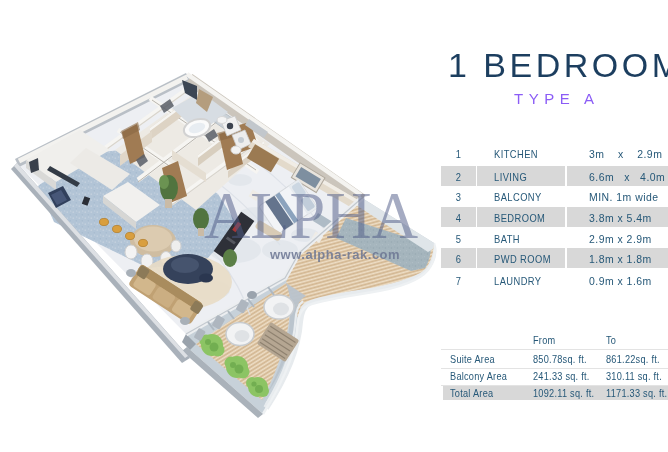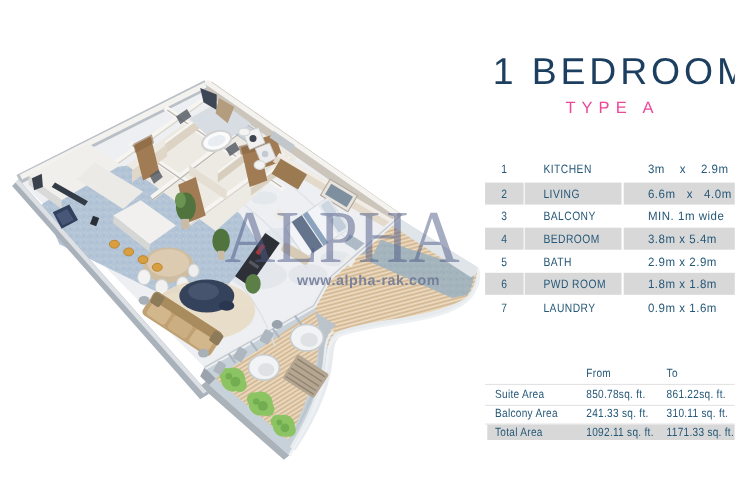--- a/index.html
+++ b/index.html
@@ -1,20 +1,20 @@
 <!DOCTYPE html>
 <html><head>
 <meta charset="utf-8">
 <style>
   html,body{margin:0;padding:0;}
   body{width:668px;height:452px;background:#ffffff;position:relative;overflow:hidden;
        font-family:"Liberation Sans", sans-serif;}
   .abs{position:absolute;}
   #title{left:448px;top:48px;font-size:34px;letter-spacing:3.5px;color:#1c3e5f;white-space:nowrap;line-height:34px;}
-  #subtitle{left:514px;top:91px;font-size:15px;letter-spacing:5.5px;color:#ec4899;line-height:15px;white-space:nowrap;}
+  #subtitle{left:514px;top:91px;font-size:15px;letter-spacing:5.5px;color:#8b5cf6;line-height:15px;white-space:nowrap;}
   .band{position:absolute;background:#d8d8d8;}
   .r{position:absolute;height:14px;line-height:14px;font-size:11px;letter-spacing:0.5px;color:#265878;white-space:nowrap;
      transform:scaleX(0.85);transform-origin:0 50%;}
   .num{position:absolute;width:20px;text-align:center;left:450px;}
   .nm{left:494px;}
   .dm{left:589px;transform:scaleX(0.95);}
   .rule{position:absolute;height:1px;background:#e3e3e3;left:441px;width:227px;}
   .r2{position:absolute;height:14px;line-height:14px;font-size:10.8px;letter-spacing:0.3px;color:#265878;white-space:nowrap;
       transform:scaleX(0.85);transform-origin:0 50%;}
 </style>

